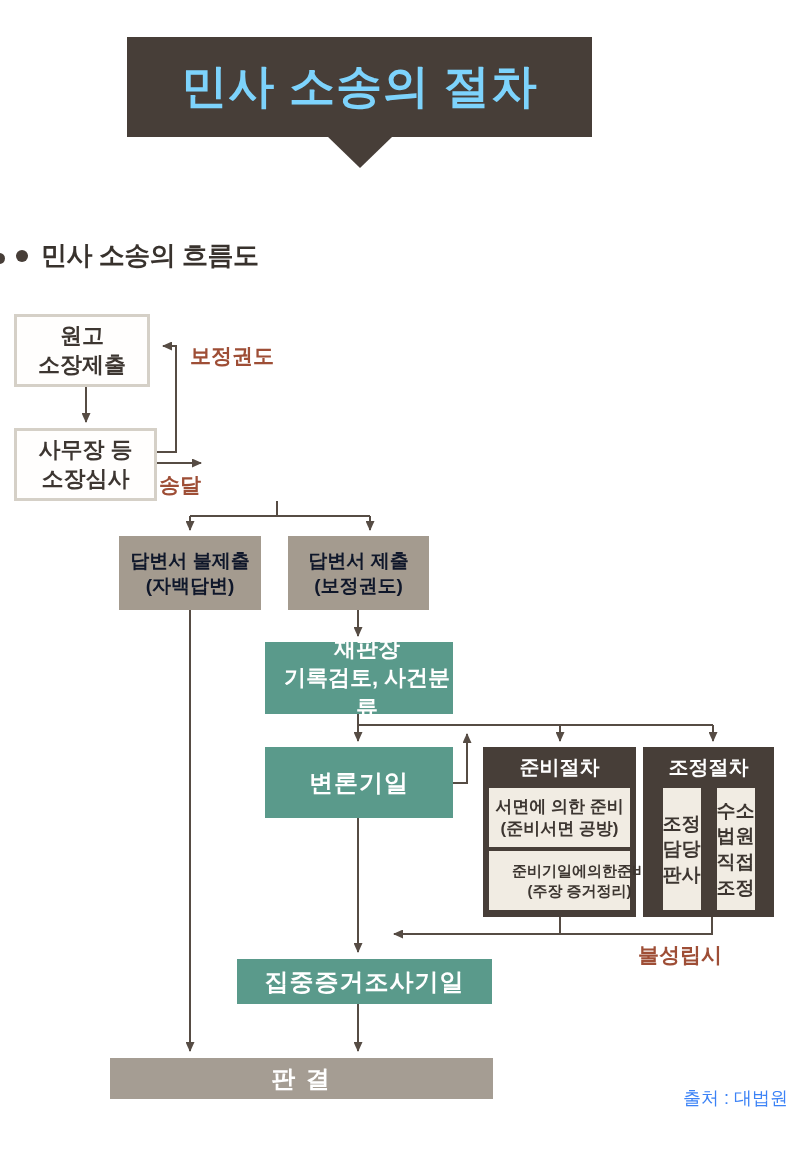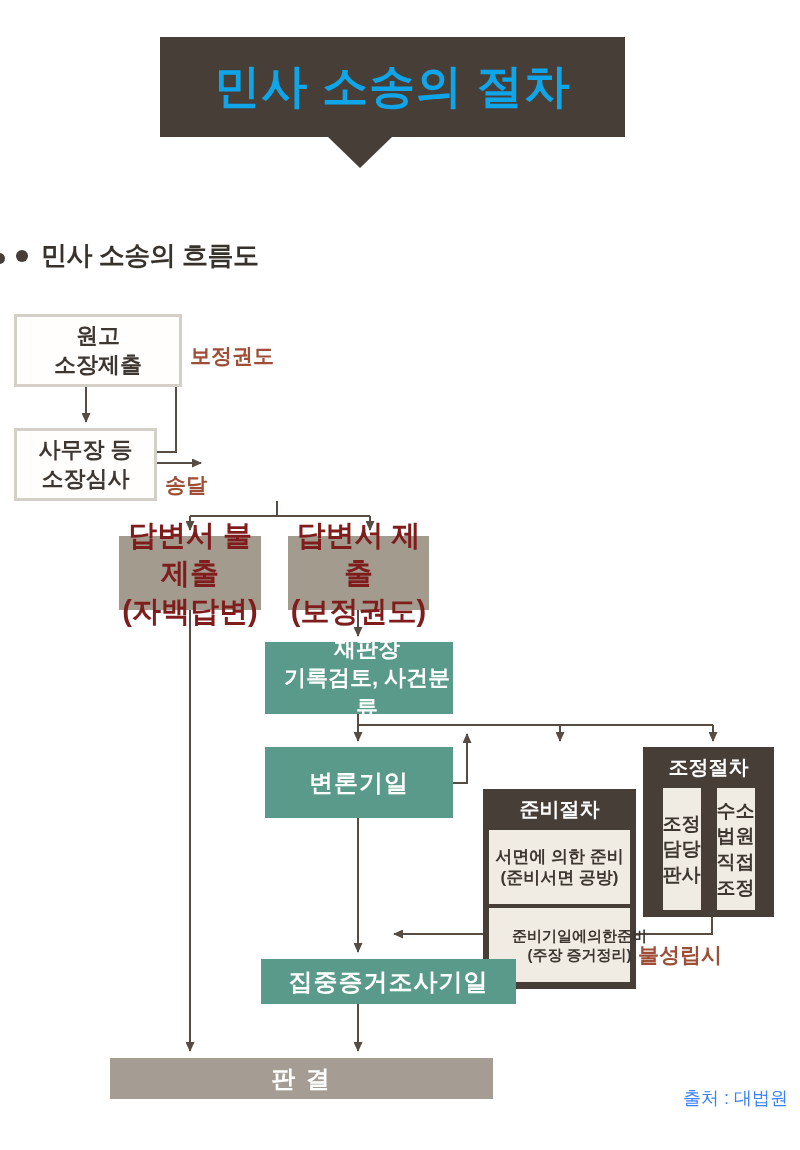--- a/index.html
+++ b/index.html
@@ -3,22 +3,22 @@
 <meta charset="utf-8">
 <style>
   html,body{margin:0;padding:0;background:#ffffff;}
   .canvas{
     position:relative;width:800px;height:1150px;background:#ffffff;
     overflow:hidden;font-family:"Liberation Sans","DejaVu Sans",sans-serif;
   }
   
   .banner{
     position:absolute;left:127px;top:37px;width:465px;height:100px;
-    background:#473e38;color:#0ea5e9;display:flex;align-items:center;justify-content:center;
-    font-size:46px;font-weight:bold;letter-spacing:1px;margin-left:33px;
+    background:#473e38;color:#7dd3fc;display:flex;align-items:center;justify-content:center;
+    font-size:46px;font-weight:bold;letter-spacing:1px;
   }
   .banner-pointer{
     position:absolute;left:327px;top:136px;width:0;height:0;
     border-left:33px solid transparent;border-right:33px solid transparent;
     border-top:32px solid #473e38;
   }
   
   .edge-dot{
     position:absolute;left:-6px;top:253px;width:11px;height:11px;border-radius:50%;
     background:#473e38;
@@ -31,21 +31,21 @@
     width:12px;height:12px;border-radius:50%;background:#473e38;
     margin-right:13px;flex:0 0 auto;
   }
   
   .node{
     position:absolute;box-sizing:border-box;display:flex;flex-direction:column;
     align-items:center;justify-content:center;text-align:center;font-weight:bold;
   }
   .ln{display:block;}
   .outline{background:#fffefd;border:3px solid #d5d0c7;color:#3d3631;font-size:22px;line-height:1.28;}
-  .filled-gray{background:#a49b8f;color:#7f1d1d;font-size:29px;line-height:1.32;}
+  .filled-gray{background:#a49b8f;color:#0f172a;font-size:19px;line-height:1.32;}
   .filled-teal{background:#5a9a8b;color:#ffffff;font-size:22px;line-height:1.32;}
   .big-label{font-size:24px;letter-spacing:1px;}
   .verdict{background:#a59d93;color:#ffffff;font-size:24px;letter-spacing:2px;}
   
   .dark-group{
     position:absolute;box-sizing:border-box;background:#473e38;color:#ffffff;
     display:flex;flex-direction:column;
   }
   .group-header{
     height:41px;display:flex;align-items:center;justify-content:center;
@@ -107,21 +107,21 @@
       <path d="M713,725 V741" marker-end="url(#ah)"></path>
       <path d="M453,783 H467 V734" marker-end="url(#ah)"></path>
       <path d="M560,917 V934"></path>
       <path d="M712,917 V934 H394" marker-end="url(#ah)"></path>
       <path d="M358,818 V952" marker-end="url(#ah)"></path>
       <path d="M358,1004 V1051" marker-end="url(#ah)"></path>
       <path d="M190,610 V1051" marker-end="url(#ah)"></path>
     </g>
   </svg>
 
-  <div class="node outline" style="left:14px;top:314px;width:168px;height:73px;">
+  <div class="node outline" style="left:14px;top:314px;width:136px;height:73px;">
     <span class="ln">원고</span>
     <span class="ln">소장제출</span>
   </div>
 
   <div class="node outline" style="left:14px;top:428px;width:143px;height:73px;">
     <span class="ln">사무장 등</span>
     <span class="ln">소장심사</span>
   </div>
 
 
@@ -137,21 +137,21 @@
 
   <div class="node filled-teal" style="left:265px;top:642px;width:188px;height:72px;padding-left:16px;">
     <span class="ln">재판장</span>
     <span class="ln">기록검토, 사건분류</span>
   </div>
 
   <div class="node filled-teal big-label" style="left:265px;top:747px;width:188px;height:71px;">
     <span class="ln">변론기일</span>
   </div>
 
-  <div class="dark-group" style="left:483px;top:789px;width:153px;height:200px;">
+  <div class="dark-group" style="left:483px;top:747px;width:153px;height:170px;">
     <div class="group-header">준비절차</div>
     <div class="group-body rows">
       <div class="sub-cell s17">
         <span class="ln">서면에 의한 준비</span>
         <span class="ln">(준비서면 공방)</span>
       </div>
       <div class="sub-cell s15">
         <span class="ln">준비기일에의한준비</span>
         <span class="ln">(주장 증거정리)</span>
       </div>
@@ -168,26 +168,26 @@
       </div>
       <div class="sub-cell v18">
         <span class="ln">수소</span>
         <span class="ln">법원</span>
         <span class="ln">직접</span>
         <span class="ln">조정</span>
       </div>
     </div>
   </div>
 
-  <div class="node filled-teal big-label" style="left:237px;top:959px;width:255px;height:45px;margin-left:24px;">
+  <div class="node filled-teal big-label" style="left:237px;top:959px;width:255px;height:45px;">
     <span class="ln">집중증거조사기일</span>
   </div>
 
   <div class="node verdict" style="left:110px;top:1058px;width:383px;height:41px;">
     <span class="ln">판 결</span>
   </div>
 
   <div class="edge-label" style="left:190px;top:342px;">보정권도</div>
-  <div class="edge-label" style="left:165px;top:471px;">송달</div>
+  <div class="edge-label" style="left:159px;top:471px;">송달</div>
   <div class="edge-label" style="left:638px;top:941px;">불성립시</div>
 
   <div class="source">출처 : 대법원</div>
 </div>
 
 </body></html>

